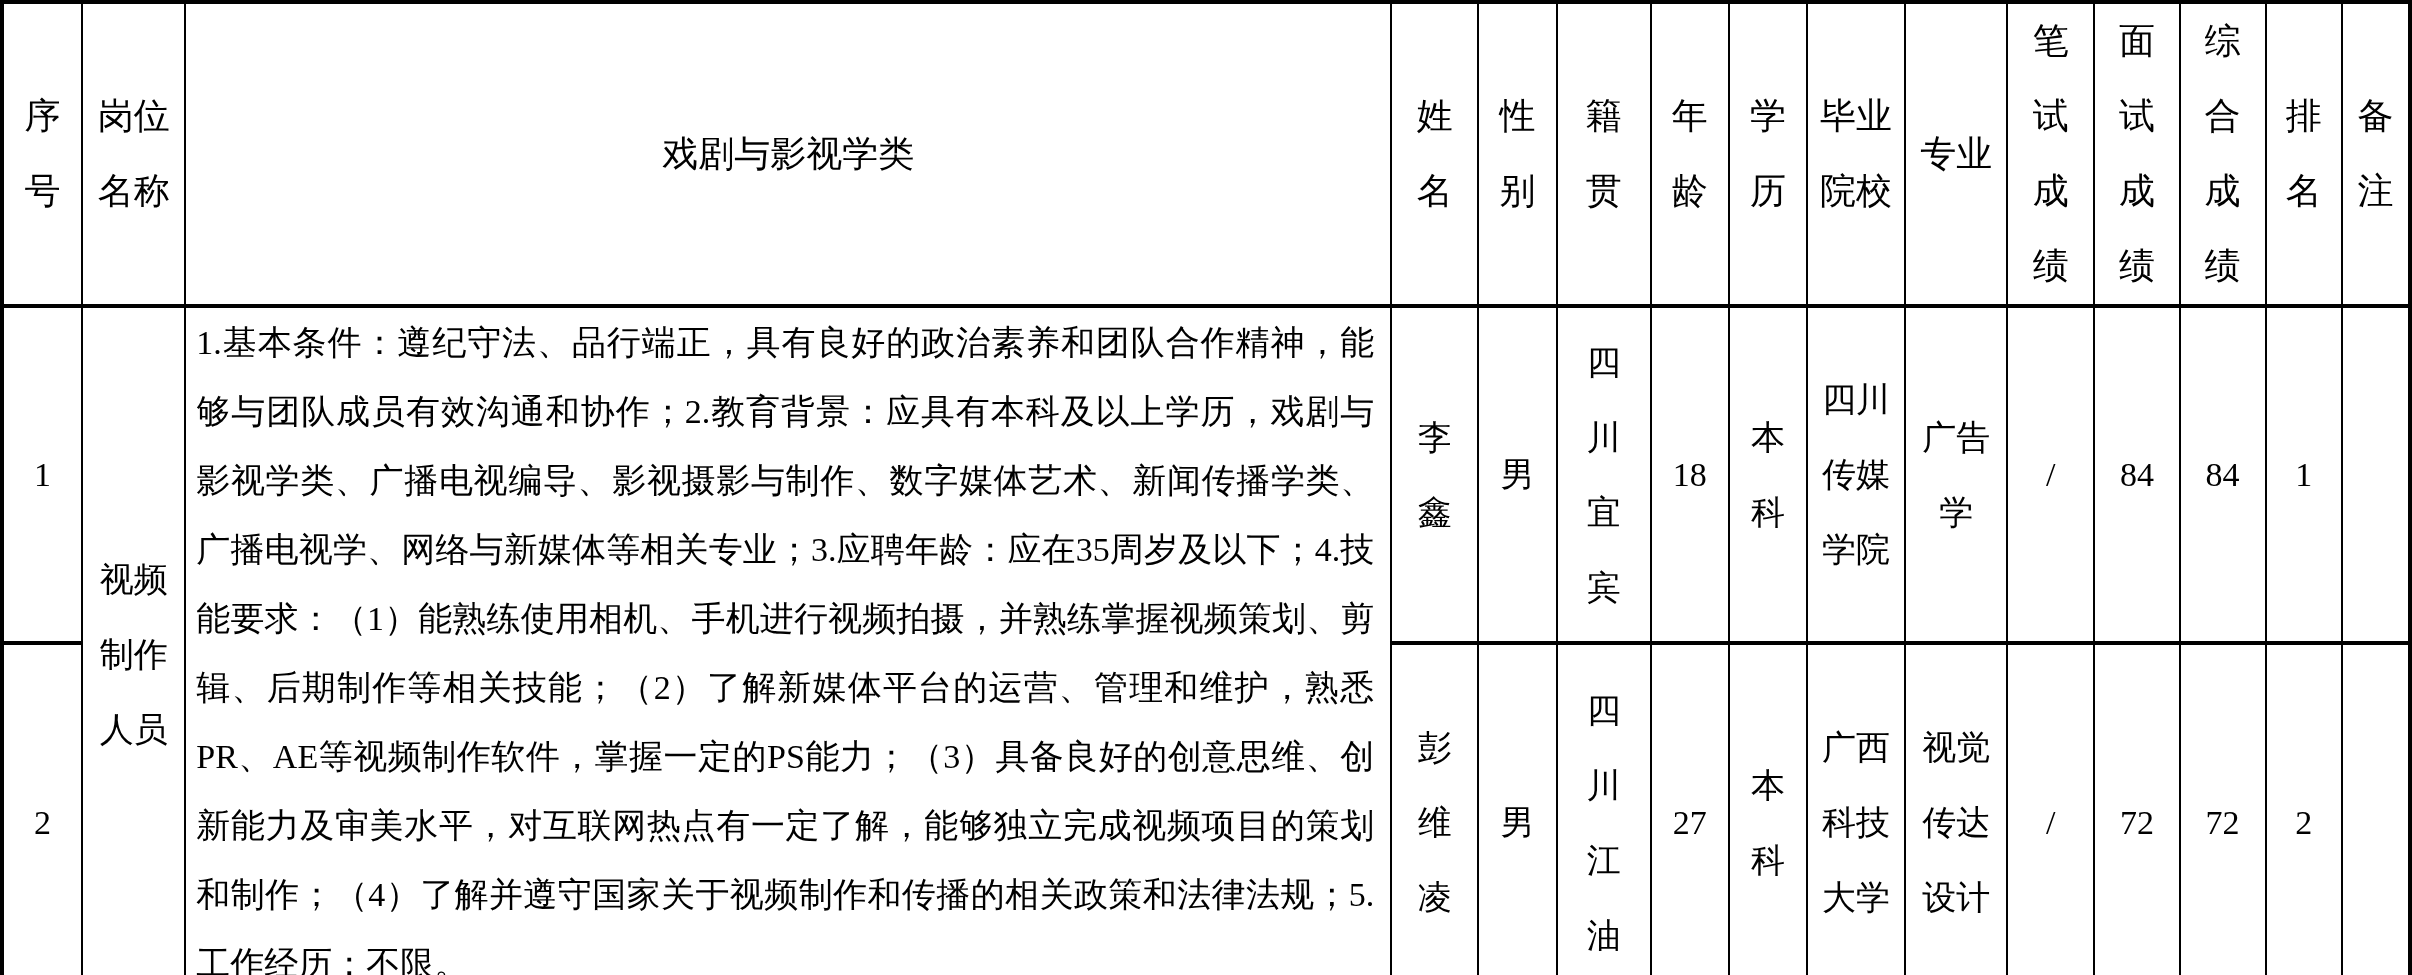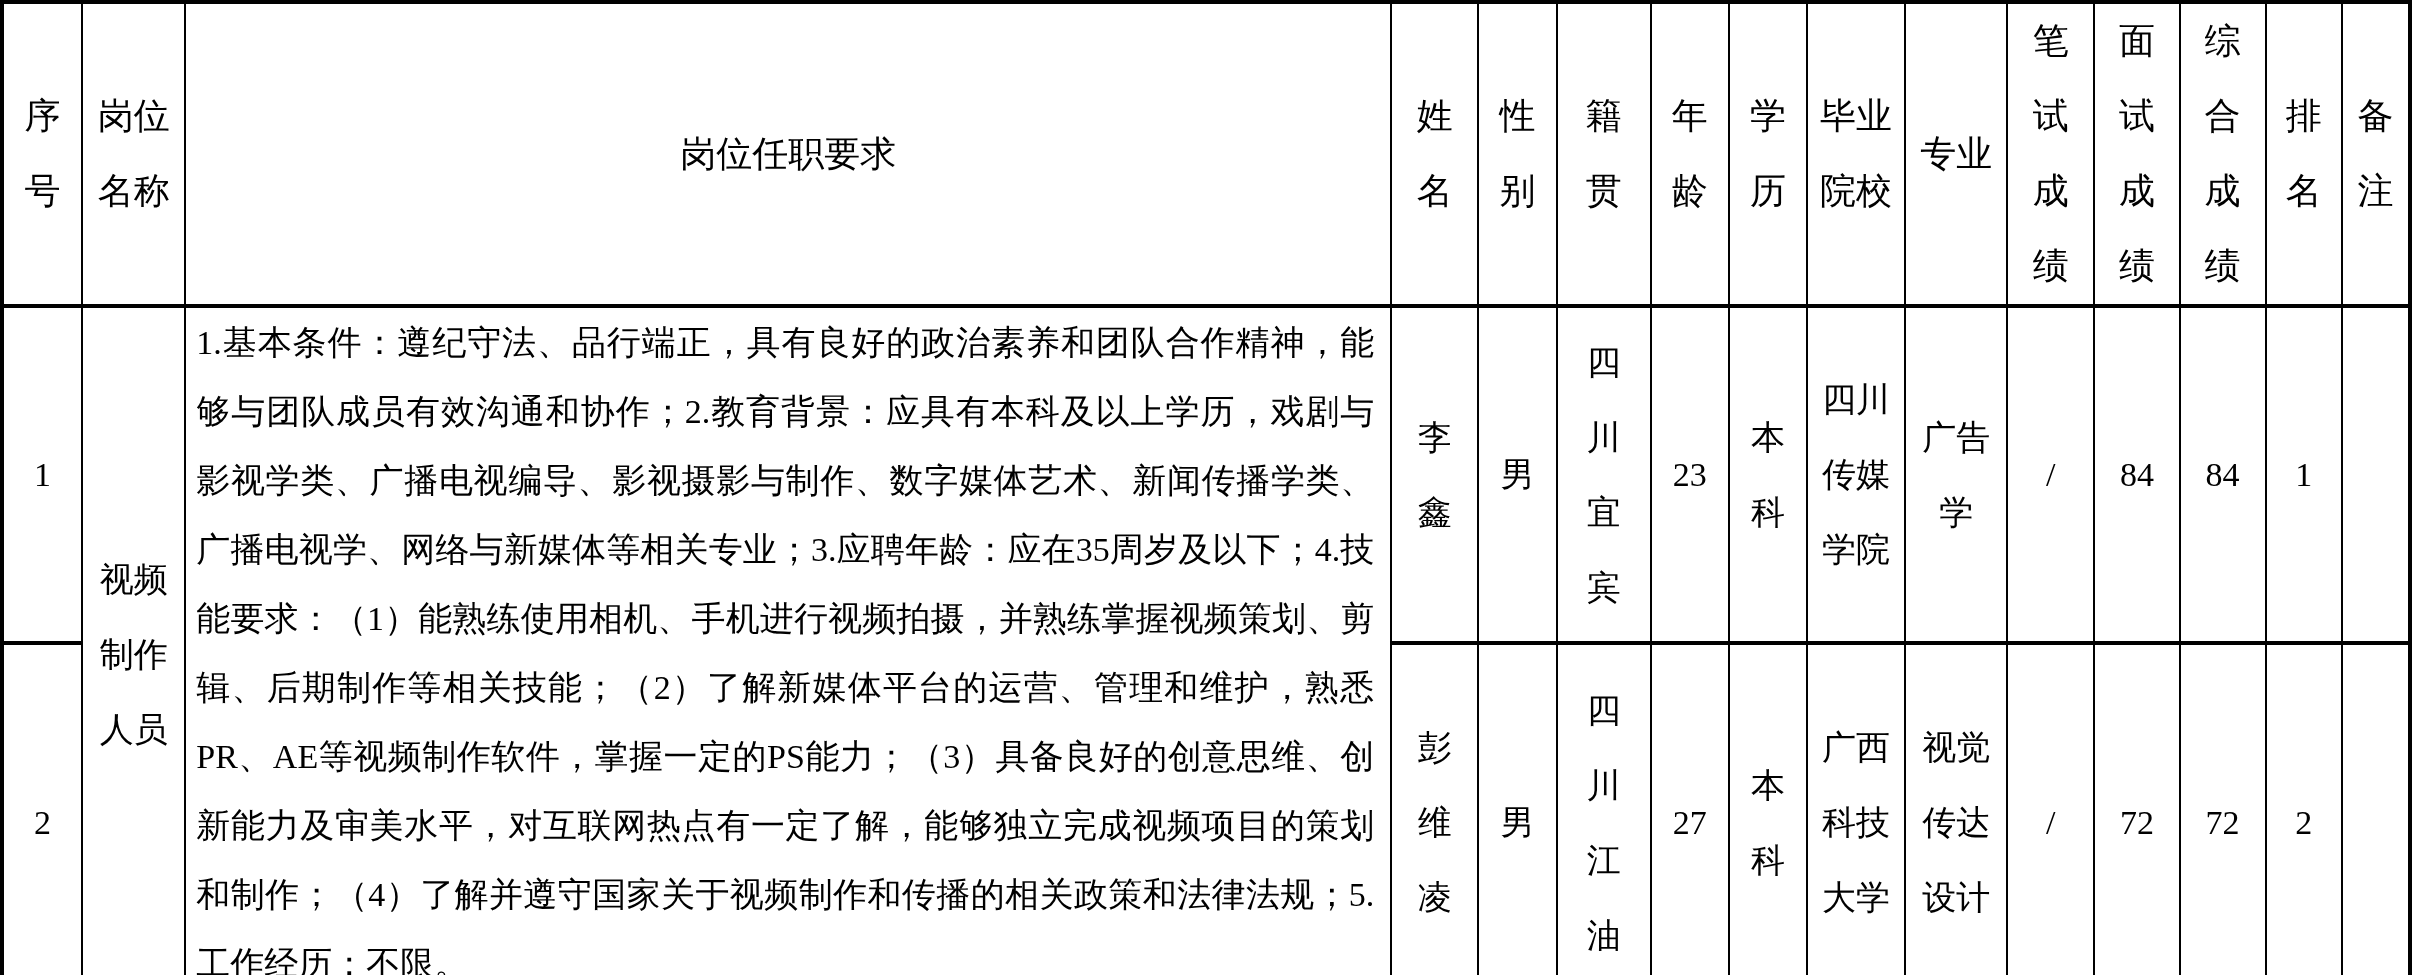--- a/index.html
+++ b/index.html
@@ -77,21 +77,21 @@
       <col style="width:86px">
       <col style="width:76px">
       <col style="width:68px">
     </colgroup>
     <thead>
       <tr>
         <th class="stack">序
 号</th>
         <th class="stack">岗位
 名称</th>
-        <th class="stack">岗位任职要求</th>
+        <th class="stack">戏剧与影视学类</th>
         <th class="stack">姓
 名</th>
         <th class="stack">性
 别</th>
         <th class="stack">籍
 贯</th>
         <th class="stack">年
 龄</th>
         <th class="stack">学
 历</th>
@@ -123,21 +123,21 @@
 制作
 人员</td>
         <td class="req-cell" rowspan="2">1.基本条件：遵纪守法、品行端正，具有良好的政治素养和团队合作精神，能够与团队成员有效沟通和协作；2.教育背景：应具有本科及以上学历，戏剧与影视学类、广播电视编导、影视摄影与制作、数字媒体艺术、新闻传播学类、广播电视学、网络与新媒体等相关专业；3.应聘年龄：应在35周岁及以下；4.技能要求：（1）能熟练使用相机、手机进行视频拍摄，并熟练掌握视频策划、剪辑、后期制作等相关技能；（2）了解新媒体平台的运营、管理和维护，熟悉PR、AE等视频制作软件，掌握一定的PS能力；（3）具备良好的创意思维、创新能力及审美水平，对互联网热点有一定了解，能够独立完成视频项目的策划和制作；（4）了解并遵守国家关于视频制作和传播的相关政策和法律法规；5.工作经历：不限。</td>
         <td class="stack sep">李
 鑫</td>
         <td class="stack sep">男</td>
         <td class="stack sep">四
 川
 宜
 宾</td>
-        <td class="stack sep">23</td>
+        <td class="stack sep">18</td>
         <td class="stack sep">本
 科</td>
         <td class="stack sep">四川
 传媒
 学院</td>
         <td class="stack sep">广告
 学</td>
         <td class="stack sep">/</td>
         <td class="stack sep">84</td>
         <td class="stack sep">84</td>

